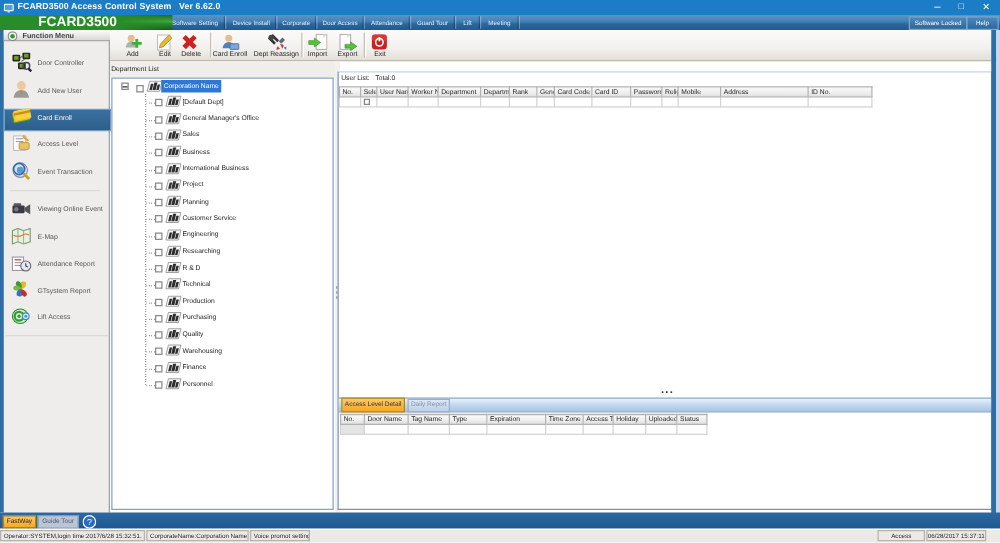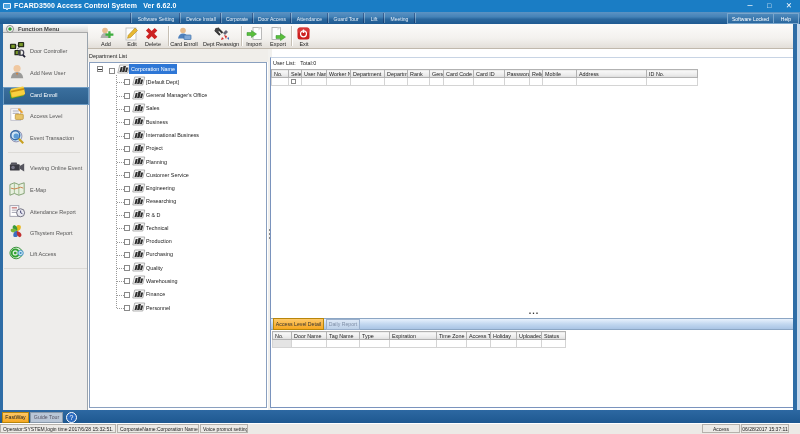--- a/index.html
+++ b/index.html
@@ -66,20 +66,23 @@
 <div class="mitem abs" style="left:253px;width:38px;">Door Access</div>
 <div class="msep abs" style="left:291px"></div>
 <div class="mitem abs" style="left:291px;width:37px;">Attendance</div>
 <div class="msep abs" style="left:328px"></div>
 <div class="mitem abs" style="left:328px;width:36px;">Guard Tour</div>
 <div class="msep abs" style="left:364px"></div>
 <div class="mitem abs" style="left:364px;width:20px;">Lift</div>
 <div class="msep abs" style="left:384px"></div>
 <div class="mitem abs" style="left:384px;width:31px;">Meeting</div>
 <div class="msep abs" style="left:415px"></div>
+<div id="greenband" class="abs">
+      <div id="logotext" class="abs">FCARD3500</div>
+    </div>
 <div class="mbtn abs" style="left:727px;width:47px;">Software Locked</div>
 <div class="mbtn abs" style="left:773px;width:26px;">Help</div>
 </div>
 <div id="sidebar" class="abs"></div>
 <div id="fmheader" class="abs">
 <svg class="abs" style="left:3px;top:1px" width="8" height="8">
       <circle cx="4" cy="4" r="3.5" fill="#f4f4f4" stroke="#888" stroke-width="1"></circle>
       <circle cx="4" cy="4" r="1.8" fill="#2a9a2a"></circle>
     </svg>
 <div id="fmtext" class="abs">Function Menu</div>

